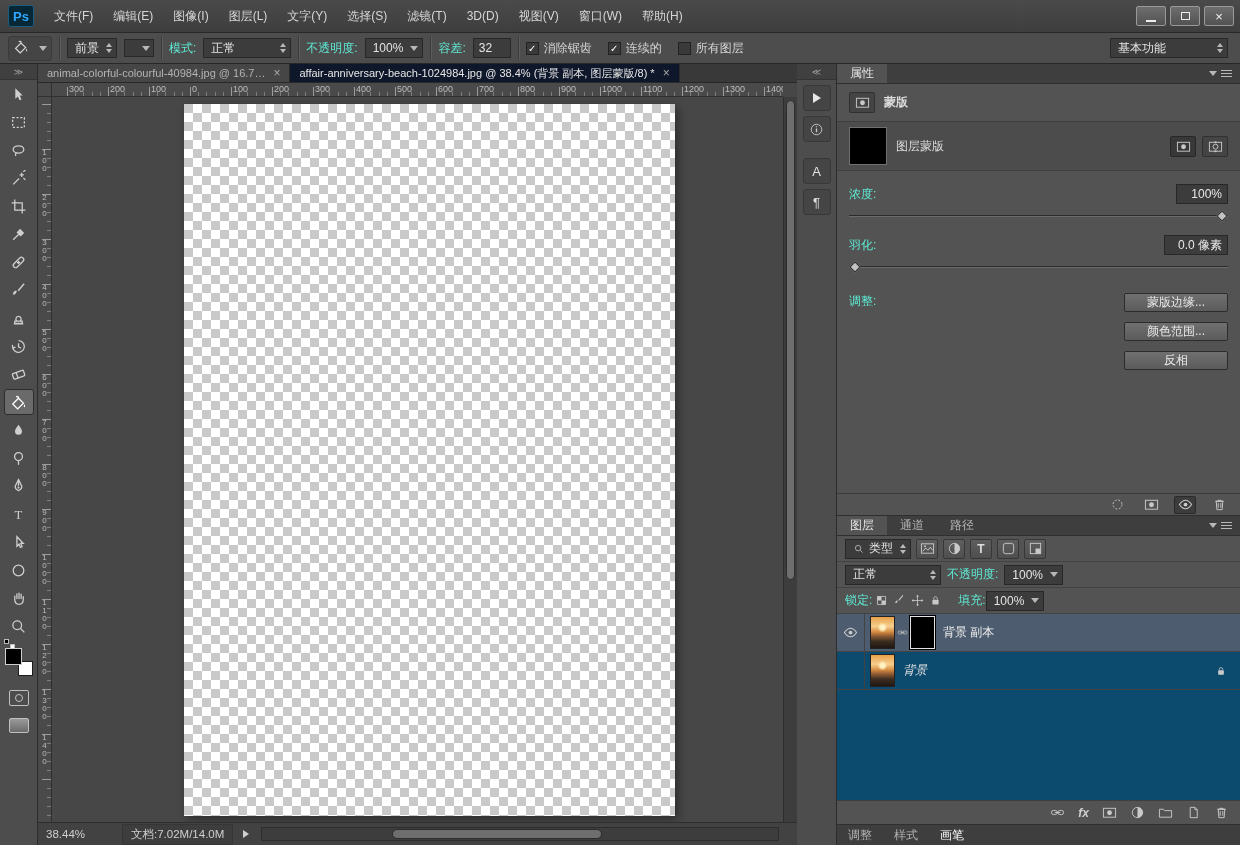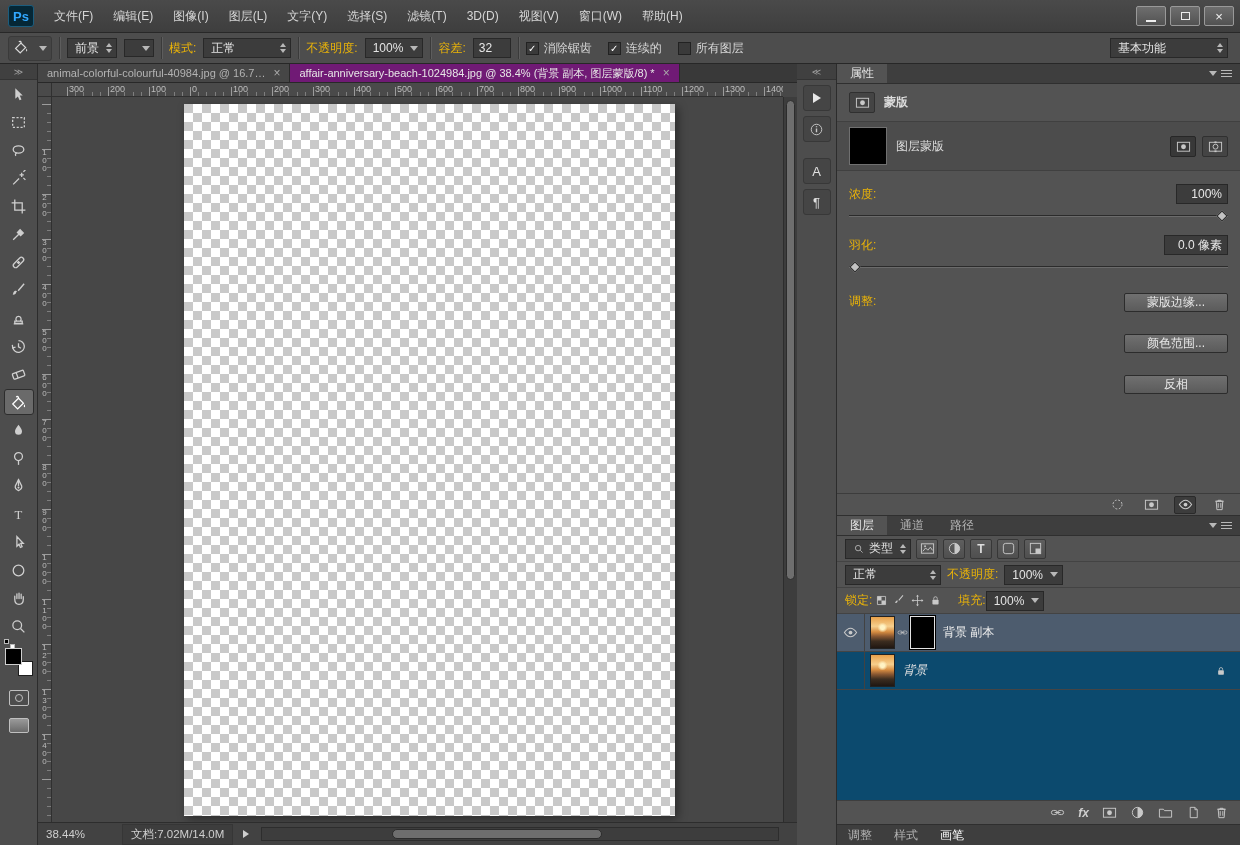--- a/index.html
+++ b/index.html
@@ -45,21 +45,21 @@
   .mini-default i:first-child{left:0;top:0;background:#000}
   .mini-default i:last-child{right:-2px;bottom:-2px;background:#fff}
   .quickmask{width:20px;height:16px;border:1px solid #c0c0c0;border-radius:2px;margin-top:14px;display:flex;align-items:center;justify-content:center}
   .quickmask i{width:8px;height:8px;border-radius:50%;border:1px solid #c0c0c0;display:block}
   .screenmode{width:20px;height:15px;border:1px solid #c0c0c0;border-radius:2px;margin-top:12px;background:linear-gradient(#9a9a9a,#6a6a6a)}
   
   .doc-col{width:759px;display:flex;flex-direction:column;background:#454545}
   .tabsrow{height:19px;background:#393939;border-bottom:1px solid #282828;display:flex;font-size:11px}
   .tab{display:flex;align-items:center;gap:8px;padding:0 9px;border-right:1px solid #2a2a2a;white-space:nowrap;overflow:hidden}
   .tab.inactive{background:#464646;color:#b3b3b3;max-width:305px}
-  .tab.active{background:#701a75;color:#e6e6e6}
+  .tab.active{background:#0f172a;color:#e6e6e6}
   .tab .close{color:#aaa;font-size:12px;line-height:1}
   .canvas-zone{flex:1;position:relative;background:#474747;overflow:hidden}
   .ruler-corner{position:absolute;left:0;top:0;width:14px;height:14px;background:#4a4a4a;border-right:1px solid #303030;border-bottom:1px solid #303030;z-index:3}
   .ruler-h{position:absolute;left:14px;right:14px;top:0;height:14px;background-color:#4a4a4a;border-bottom:1px solid #303030;overflow:hidden;z-index:2;
     background-image:repeating-linear-gradient(90deg,#9c9c9c 0 1px,transparent 1px 41px),repeating-linear-gradient(90deg,#7e7e7e 0 1px,transparent 1px 8.2px);
     background-repeat:no-repeat,no-repeat;background-size:100% 9px,100% 4px;background-position:15px bottom,15px bottom}
   .rh-label{position:absolute;top:1px;font-size:9px;color:#bdbdbd}
   .ruler-v{position:absolute;left:0;top:14px;bottom:0;width:14px;background-color:#4a4a4a;border-right:1px solid #303030;overflow:hidden;z-index:2;
     background-image:repeating-linear-gradient(180deg,#9c9c9c 0 1px,transparent 1px 45px),repeating-linear-gradient(180deg,#7e7e7e 0 1px,transparent 1px 9px);
     background-repeat:no-repeat,no-repeat;background-size:9px 100%,4px 100%;background-position:right 7px,right 7px}
@@ -99,33 +99,33 @@
   .pm-row{display:flex;align-items:center;gap:9px;background:#4c4c4c;border-top:1px solid #404040;border-bottom:1px solid #404040;margin:0 -12px;padding:5px 12px}
   .pm-thumb{width:38px;height:38px;background:#000;border:1px solid #707070}
   .pm-row .right{margin-left:auto;display:flex;gap:6px}
   .slider-block{margin-top:13px}
   .slider-block .line1{display:flex;align-items:center}
   .slider-block .line1 .field{margin-left:auto}
   .slider{position:relative;height:12px;margin-top:6px}
   .slider .track{position:absolute;left:0;right:0;top:5px;height:2px;background:#2b2b2b;border-bottom:1px solid #6b6b6b}
   .slider .handle{position:absolute;top:2px;width:8px;height:8px;background:#c3c3c3;border:1px solid #2a2a2a;transform:rotate(45deg)}
   .adjust-block{display:flex;margin-top:20px}
-  .adjust-btns{margin-left:auto;display:flex;flex-direction:column;gap:22px}
+  .adjust-btns{margin-left:auto;display:flex;flex-direction:column;gap:10px}
   .pbtn{width:104px;height:19px;background:linear-gradient(#707070,#5b5b5b);border:1px solid #2c2c2c;border-radius:2px;color:#e8e8e8;font-size:12px;display:flex;align-items:center;justify-content:center}
   .props-foot{height:22px;border-top:1px solid #3c3c3c;display:flex;align-items:center;justify-content:flex-end;gap:12px;padding:0 10px}
   .foot-ic{display:flex;align-items:center;justify-content:center;width:22px;height:18px}
   .foot-ic.pressed{background:#3c3c3c;border:1px solid #2a2a2a;border-radius:2px}
   
   .layers{flex:1;display:flex;flex-direction:column}
   .filter-row{height:26px;display:flex;align-items:center;gap:5px;padding:0 8px;border-bottom:1px solid #434343}
   .fbtn{width:22px;height:20px;background:linear-gradient(#5e5e5e,#4f4f4f);border:1px solid #373737;border-radius:2px;display:flex;align-items:center;justify-content:center}
   .blend-row{height:26px;display:flex;align-items:center;gap:6px;padding:0 8px;border-bottom:1px solid #434343}
   .lock-row{height:26px;display:flex;align-items:center;padding:0 8px;border-bottom:1px solid #434343}
   .lkbtn{width:18px;height:17px;display:flex;align-items:center;justify-content:center;border:1px solid transparent;border-radius:2px}
-  .label{color:#eab308}
+  .label{color:#5eead4}
   .layer-list{flex:1;background:#0c4a6e;overflow:hidden}
   .layer-row{height:38px;display:flex;align-items:center;border-bottom:1px solid #454545}
   .layer-row.selected{background:#4d5c6e}
   .eye-cell{width:28px;align-self:stretch;border-right:1px solid #424242;display:flex;align-items:center;justify-content:center}
   .thumb{width:25px;height:33px;margin-left:5px;border:1px solid #222;
     background:radial-gradient(circle at 50% 34%, #fff3c4 0 2px, rgba(255,243,196,.0) 5px),
       linear-gradient(180deg,#e8a14b 0%,#f6cf8d 30%,#d68c41 48%,#8a5832 62%,#3c2d20 78%,#201712 100%)}
   .link-cell{width:15px;display:flex;align-items:center;justify-content:center;color:#ddd}
   .mask-thumb{width:25px;height:33px;background:#000;border:1px solid #e3e3e3;outline:1px solid #000}
   .layer-name{margin-left:8px;color:#ececec}

